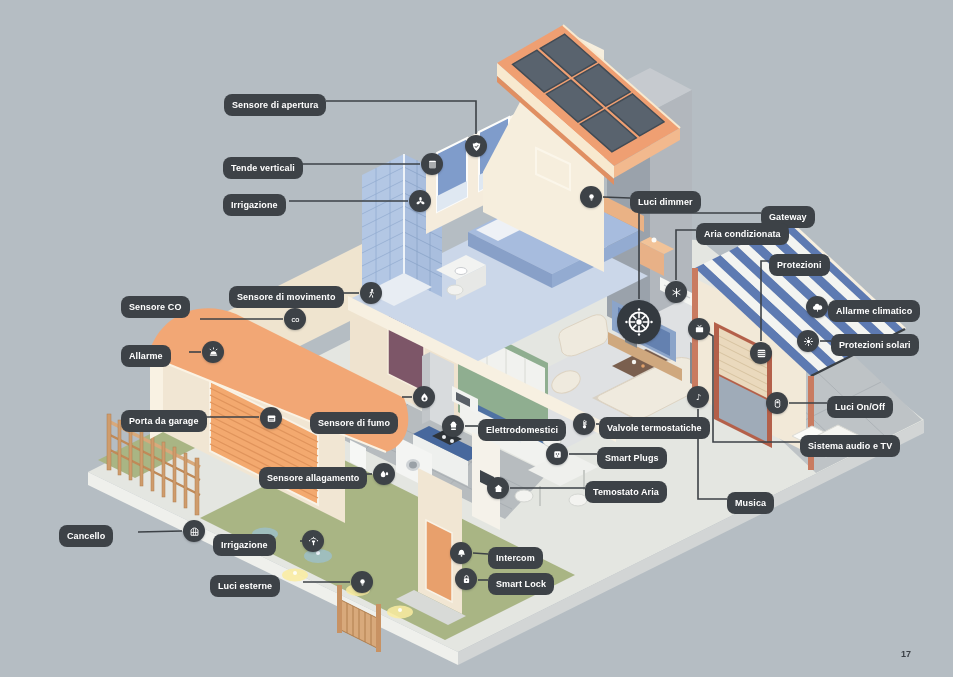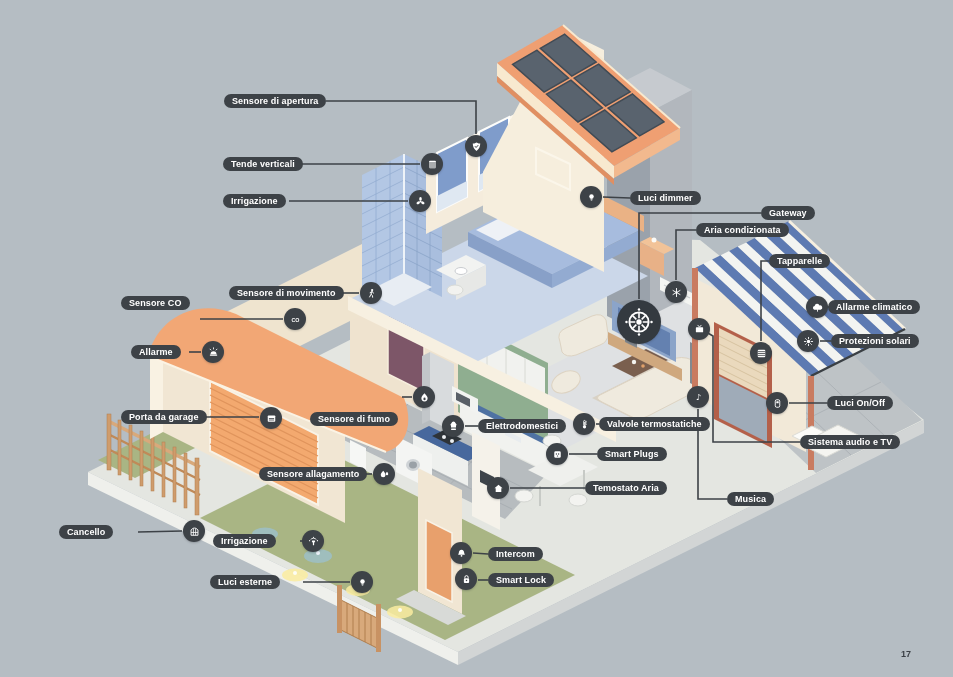--- a/index.html
+++ b/index.html
@@ -1,19 +1,19 @@
 <!DOCTYPE html>
 <html><head>
 <meta charset="utf-8">
 <style>
   html,body{margin:0;padding:0;}
   body{width:953px;height:677px;background:#b5bdc3;font-family:"Liberation Sans",sans-serif;overflow:hidden;}
   #stage{position:relative;width:953px;height:677px;background:#b5bdc3;}
   #scene{position:absolute;left:0;top:0;}
-  .pill{position:absolute;height:14px;background:#3d4247;border-radius:8px;color:#fff;
+  .pill{position:absolute;height:22px;background:#3d4247;border-radius:8px;color:#fff;
         font-size:9px;font-weight:bold;letter-spacing:.1px;display:inline-flex;align-items:center;
         padding:0 8px;white-space:nowrap;z-index:30;}
   .badge{position:absolute;width:22px;height:22px;border-radius:50%;background:#3d4247;
          display:flex;align-items:center;justify-content:center;z-index:25;box-shadow:0 1px 2px rgba(40,45,50,.25);}
   .badge svg{width:15px;height:15px;display:block;}
   .badge.lg{width:44px;height:44px;background:#343a40;}
   .badge.lg svg{width:32px;height:32px;}
   .pagenum{position:absolute;right:42px;bottom:18px;font-size:9px;font-weight:bold;color:#3b4046;z-index:30;}
 </style>
 </head>
@@ -451,32 +451,32 @@
         <rect x="-4.2" y="-2.2" width="8.4" height="7.6" rx="1.4" fill="#fff"></rect>
         <circle cx="0" cy="1.4" r="1.2" fill="#3d4247"></circle>
       </svg>
     </div>
 
 <div class="pill" style="left:224px;top:94px">Sensore di apertura</div>
 <div class="pill" style="left:223px;top:157px">Tende verticali</div>
 <div class="pill" style="left:223px;top:194px">Irrigazione</div>
 <div class="pill" style="left:229px;top:286px">Sensore di movimento</div>
 <div class="pill" style="left:121px;top:296px">Sensore CO</div>
-<div class="pill" style="left:131px;top:345px">Allarme</div>
+<div class="pill" style="left:121px;top:345px">Allarme</div>
 <div class="pill" style="left:121px;top:410px">Porta da garage</div>
 <div class="pill" style="left:310px;top:412px">Sensore di fumo</div>
 <div class="pill" style="left:478px;top:419px">Elettrodomestici</div>
 <div class="pill" style="left:259px;top:467px">Sensore allagamento</div>
 <div class="pill" style="left:59px;top:525px">Cancello</div>
 <div class="pill" style="left:213px;top:534px">Irrigazione</div>
 <div class="pill" style="left:210px;top:575px">Luci esterne</div>
 <div class="pill" style="left:630px;top:191px">Luci dimmer</div>
 <div class="pill" style="left:761px;top:206px">Gateway</div>
 <div class="pill" style="left:696px;top:223px">Aria condizionata</div>
-<div class="pill" style="left:769px;top:254px">Tapparelle</div>
+<div class="pill" style="left:769px;top:254px">Protezioni</div>
 <div class="pill" style="left:828px;top:300px">Allarme climatico</div>
 <div class="pill" style="left:831px;top:334px">Protezioni solari</div>
 <div class="pill" style="left:827px;top:396px">Luci On/Off</div>
 <div class="pill" style="left:800px;top:435px">Sistema audio e TV</div>
 <div class="pill" style="left:727px;top:492px">Musica</div>
 <div class="pill" style="left:599px;top:417px">Valvole termostatiche</div>
 <div class="pill" style="left:597px;top:447px">Smart Plugs</div>
 <div class="pill" style="left:585px;top:481px">Temostato Aria</div>
 <div class="pill" style="left:488px;top:547px">Intercom</div>
 <div class="pill" style="left:488px;top:573px">Smart Lock</div>

